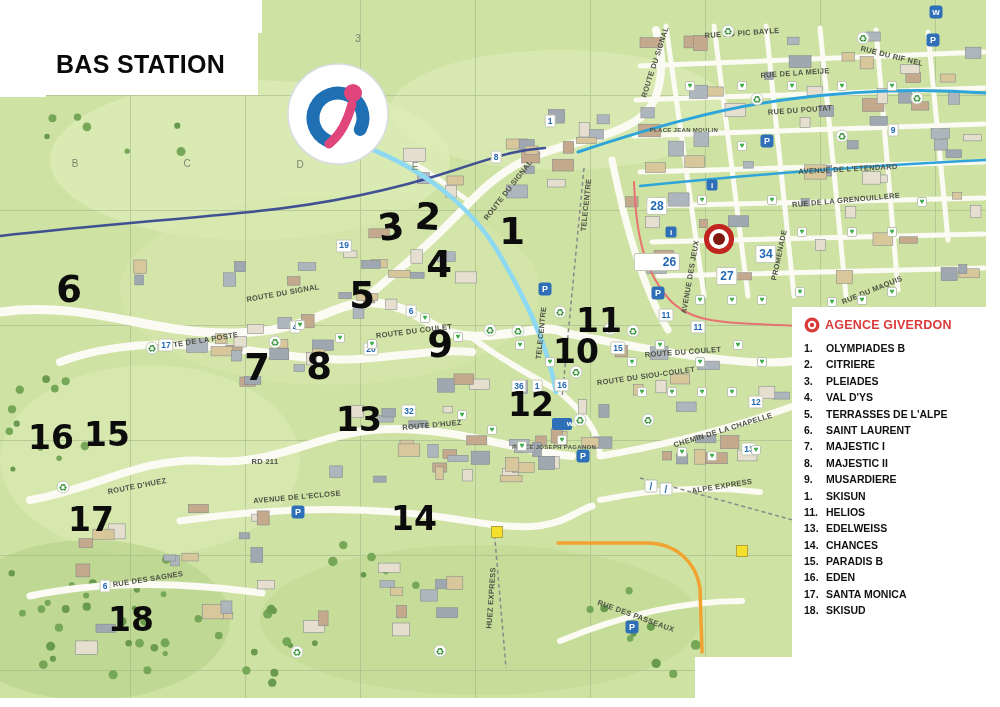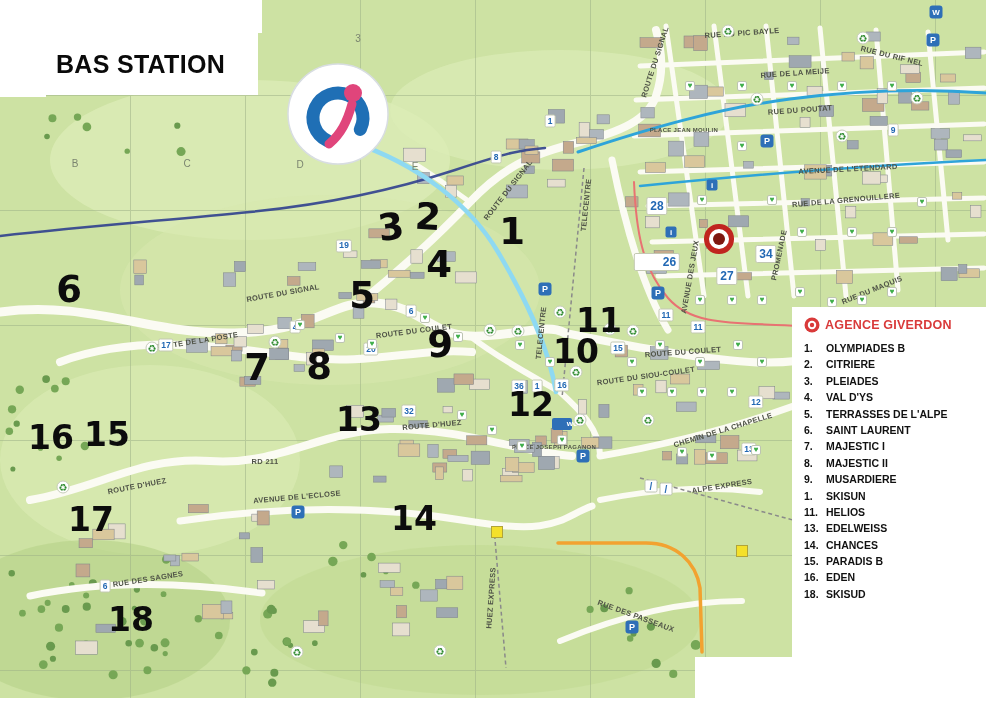--- a/index.html
+++ b/index.html
@@ -626,18 +626,22 @@
         </div>
         <div class="legend-row">
           <span class="legend-num">15.</span>
           <span class="legend-name">PARADIS B</span>
         </div>
         <div class="legend-row">
           <span class="legend-num">16.</span>
           <span class="legend-name">EDEN</span>
         </div>
         <div class="legend-row">
+          <span class="legend-num">17.</span>
+          <span class="legend-name">SANTA MONICA</span>
+        </div>
+        <div class="legend-row">
           <span class="legend-num">18.</span>
           <span class="legend-name">SKISUD</span>
         </div>
       </div>
   </div>
 </div>
 
 </body></html>

